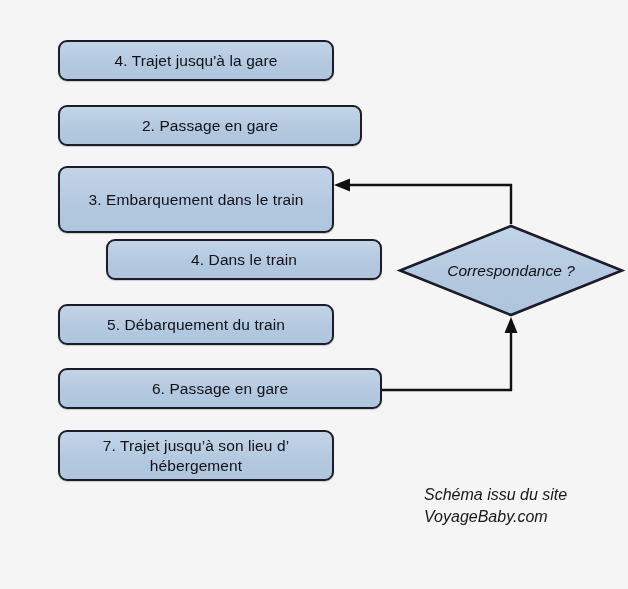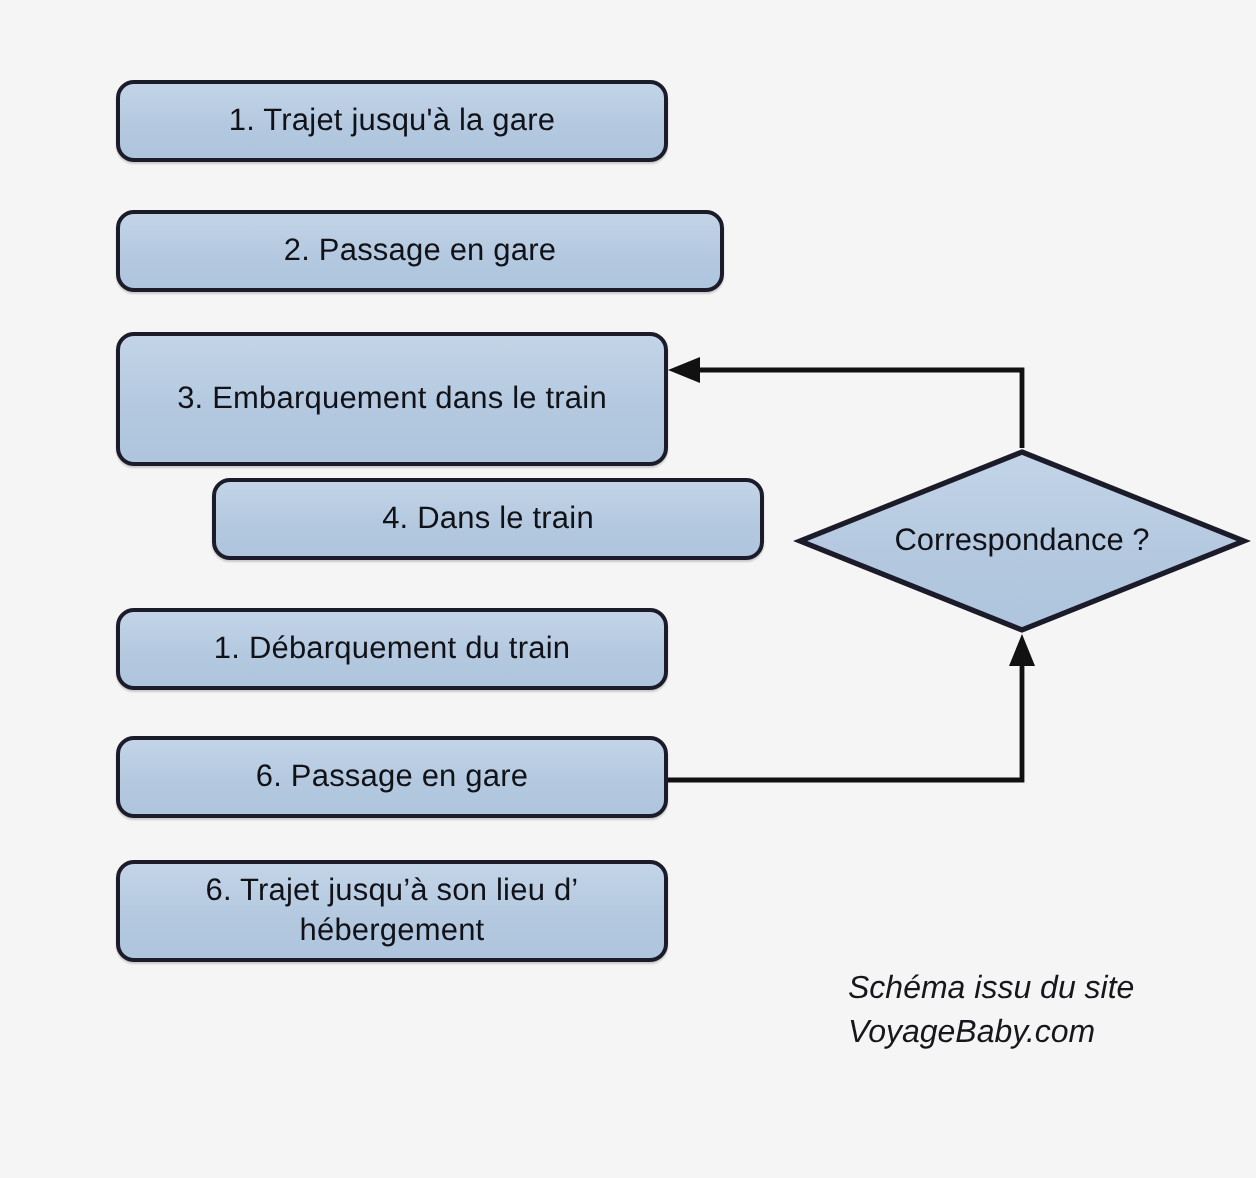--- a/index.html
+++ b/index.html
@@ -40,20 +40,21 @@
     box-shadow: 0 1px 1px rgba(0,0,0,0.18);
   }
   .proc-box .box-label {
     display: block;
     width: 100%;
   }
 
   
   .diamond-wrap {
     position: absolute;
+    font-style: italic;
   }
   .diamond-wrap svg {
     display: block;
     overflow: visible;
   }
   .diamond-label {
     position: absolute;
     left: 0;
     top: 0;
     width: 100%;
@@ -99,45 +100,45 @@
       <polygon points="334,185 350,178.5 350,191.5" fill="#111111" stroke="none"></polygon>
     </g>
 
     <g>
       <polyline points="334,390 511,390 511,327" fill="none" stroke="#111111" stroke-width="2.4" stroke-linejoin="miter" stroke-linecap="butt"></polyline>
       <polygon points="511,317 504.5,333 517.5,333" fill="#111111" stroke="none"></polygon>
     </g>
   </svg>
 
   <div class="proc-box" style="left:58px; top:40px; width:276px; height:41px;">
-    <span class="box-label">1. Trajet jusqu'à la gare</span>
+    <span class="box-label">4. Trajet jusqu'à la gare</span>
   </div>
 
   <div class="proc-box" style="left:58px; top:105px; width:304px; height:41px;">
     <span class="box-label">2. Passage en gare</span>
   </div>
 
   <div class="proc-box" style="left:58px; top:166px; width:276px; height:67px;">
     <span class="box-label">3. Embarquement dans le train</span>
   </div>
 
   <div class="proc-box" style="left:58px; top:239px; width:276px; height:41px;margin-left:48px;">
     <span class="box-label">4. Dans le train</span>
   </div>
 
   <div class="proc-box" style="left:58px; top:304px; width:276px; height:41px;">
-    <span class="box-label">1. Débarquement du train</span>
+    <span class="box-label">5. Débarquement du train</span>
   </div>
 
-  <div class="proc-box" style="left:58px; top:368px; width:276px; height:41px;">
+  <div class="proc-box" style="left:58px; top:368px; width:324px; height:41px;">
     <span class="box-label">6. Passage en gare</span>
   </div>
 
   <div class="proc-box" style="left:58px; top:430px; width:276px; height:51px;">
-    <span class="box-label">6. Trajet jusqu’à son lieu d’ hébergement</span>
+    <span class="box-label">7. Trajet jusqu’à son lieu d’ hébergement</span>
   </div>
 
   <div class="diamond-wrap" style="left:398px; top:224px; width:226px; height:93px;">
     <svg width="226" height="93" viewBox="0 0 226 93" xmlns="http://www.w3.org/2000/svg">
       <defs>
         <linearGradient id="diamondFill" x1="0" y1="0" x2="0" y2="1">
           <stop offset="0%" stop-color="#c3d4e7"></stop>
           <stop offset="55%" stop-color="#b4c9e0"></stop>
           <stop offset="100%" stop-color="#aec5dd"></stop>
         </linearGradient>

